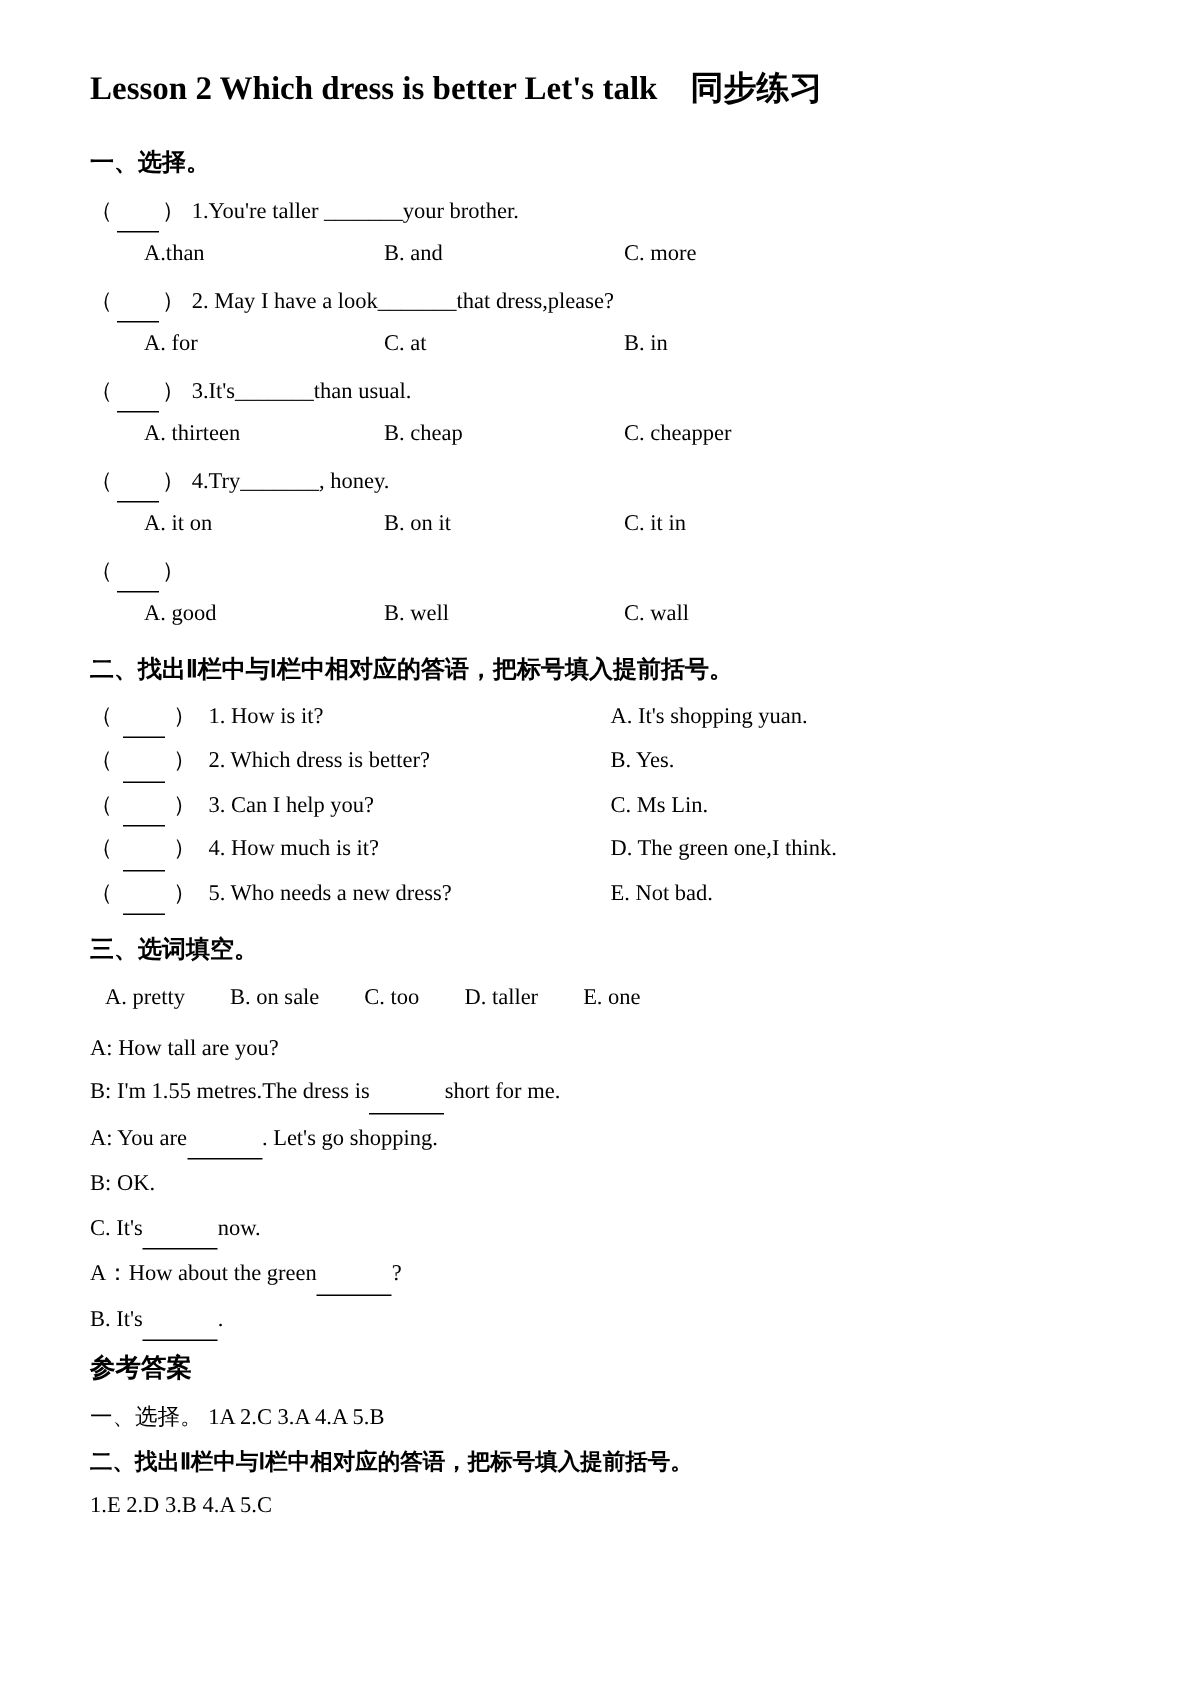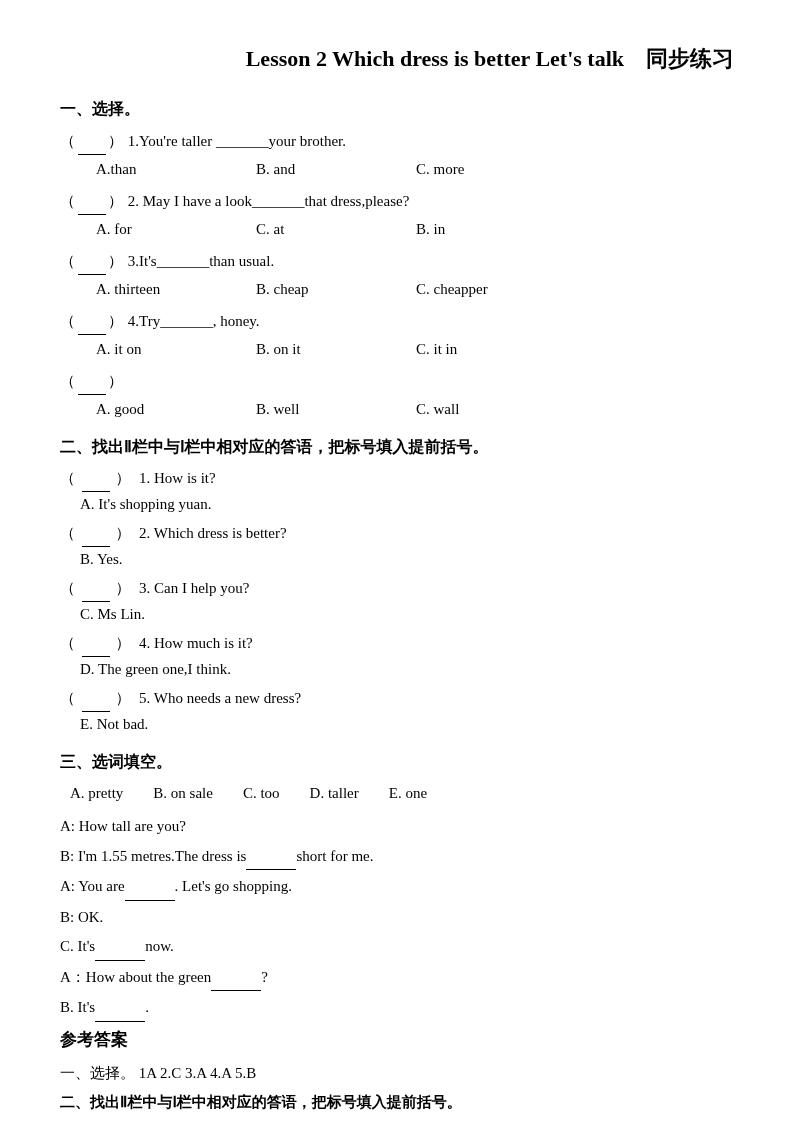--- a/index.html
+++ b/index.html
@@ -13,21 +13,21 @@
       background: white;
       font-family: "SimSun", "宋体", serif;
       font-size: 15px;
       color: #000;
       padding: 40px 60px;
       line-height: 1.7;
     }
     .title {
       font-size: 22px;
       font-weight: bold;
-      text-align: right;
+      text-align: left;
       margin-bottom: 18px;
       font-family: "Times New Roman", serif;
     }
     .title .cn {
       font-family: "SimSun", "宋体", serif;
     }
     .section-header {
       font-weight: bold;
       font-size: 16px;
       margin: 10px 0 6px 0;
@@ -58,21 +58,20 @@
       gap: 0;
     }
     .opt {
       min-width: 160px;
       display: inline-block;
     }
     .match-row {
       display: flex;
       justify-content: space-between;
       margin-bottom: 3px;
-      flex-direction: column;
     }
     .match-left {
       flex: 1;
     }
     .match-right {
       flex: 1;
       text-align: left;
       padding-left: 20px;
     }
     .fill-section {

